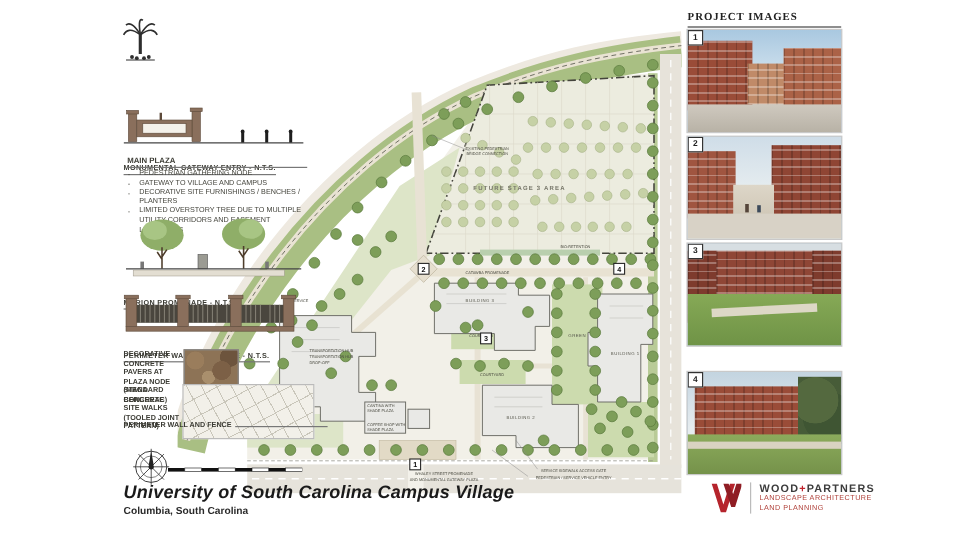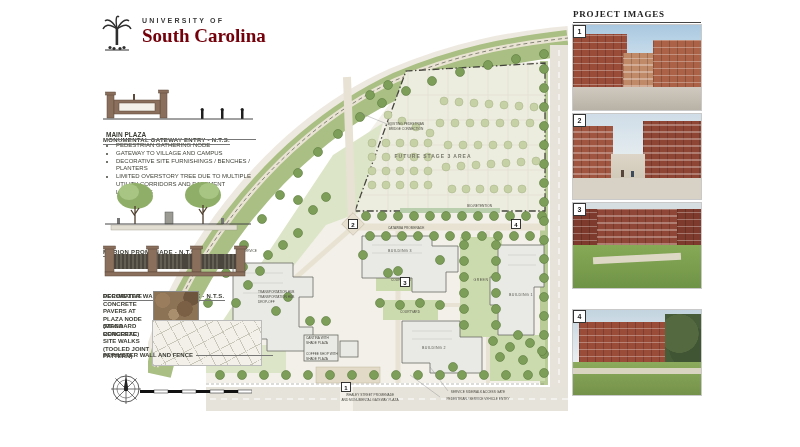--- a/index.html
+++ b/index.html
@@ -367,24 +367,20 @@
       </g>
       <rect x="15.6" y="17" width="2.6" height="16" fill="#2e2e2e"></rect>
       <g fill="#2e2e2e">
         <circle cx="10" cy="35.5" r="1.6"></circle>
           <circle cx="14" cy="36.5" r="1.6"></circle>
         <circle cx="20" cy="36.5" r="1.6"></circle>
           <circle cx="24" cy="35.5" r="1.6"></circle>
       </g>
       <path d="M5,38 H29" stroke="#2e2e2e" stroke-width="1"></path>
     </svg>
-    <div id="usc-word">
-      <div class="l1">UNIVERSITY OF</div>
-      <div class="l2">South Carolina</div>
-    </div>
   </div>
 
   <div id="gateway-wrap" class="abs">
     <svg width="150" height="38" viewBox="0 0 150 38">
       <g fill="#8a6f5c" stroke="#5d4a3a" stroke-width=".5">
         <rect x="4" y="8" width="7" height="24"></rect>
           <rect x="2.5" y="6" width="10" height="3"></rect>
         <rect x="57" y="6" width="7" height="26"></rect>
           <rect x="55.5" y="4" width="10" height="3"></rect>
         <rect x="11" y="14" width="46" height="14"></rect>
@@ -481,20 +477,24 @@
         <rect x="14" y="2" width="14" height="3" fill="#fff" stroke="#111" stroke-width=".5"></rect>
       <rect x="28" y="2" width="14" height="3" fill="#111"></rect>
         <rect x="42" y="2" width="14" height="3" fill="#fff" stroke="#111" stroke-width=".5"></rect>
       <rect x="56" y="2" width="14" height="3" fill="#111"></rect>
         <rect x="70" y="2" width="14" height="3" fill="#fff" stroke="#111" stroke-width=".5"></rect>
       <rect x="84" y="2" width="14" height="3" fill="#111"></rect>
         <rect x="98" y="2" width="14" height="3" fill="#fff" stroke="#111" stroke-width=".5"></rect>
     </g>
   </svg>
 
+  <div id="titleblock" class="abs">
+    <div class="t">University of South Carolina Campus Village</div>
+    <div class="s">Columbia, South Carolina</div>
+  </div>
 
   <div id="project-images-head" class="abs">PROJECT IMAGES</div>
 
   <div class="photo" style="top:25px">
     <div style="inset:0;background:linear-gradient(#a9c8e0,#e2edf4 65%)"></div>
     <div class="bldg" style="left:0;top:9px;width:54px;height:58px"></div>
     <div class="bldg" style="left:50px;top:28px;width:32px;height:34px;background-color:#c08a68"></div>
     <div class="bldg" style="left:80px;top:15px;width:48px;height:50px;background-color:#ab6247"></div>
     <div style="left:0;top:62px;width:128px;height:23px;background:linear-gradient(#cfc9bf,#b8b2a6)"></div>
     <div class="badge" style="left:0;top:0">1</div>
@@ -523,14 +523,29 @@
 
   <div class="photo" style="top:310px">
     <div style="inset:0;background:linear-gradient(#c3d4e0,#e6ecef 55%)"></div>
     <div class="bldg" style="left:6px;top:12px;width:88px;height:42px"></div>
     <div style="left:92px;top:4px;width:36px;height:56px;background:radial-gradient(circle at 40% 35%,#54693f 0 45%,transparent 46%),radial-gradient(circle at 70% 60%,#3f5533 0 50%,transparent 51%),#475c38"></div>
     <div style="left:0;top:52px;width:128px;height:33px;background:linear-gradient(#8cab5c,#75924a)"></div>
     <div style="left:0;top:58px;width:128px;height:6px;background:#d9d3c2"></div>
     <div class="badge" style="left:0;top:0">4</div>
   </div>
 
+  <div id="firm" class="abs">
+    <svg width="26" height="26" viewBox="0 0 24 24">
+      <path d="M1,1 L8,23 L12,23 L19,1 L15,1 L10,17 L5,1 Z" fill="#b5242c"></path>
+      <path d="M10,1 L16,19 L19,19 L24,3 L24,1 L20,1 L17.5,9 L14,1 Z" fill="#8f1d24"></path>
+    </svg>
+    <div class="names">
+      <div class="nm">
+        <span>WOOD</span><span class="plus">+</span><span>PARTNERS</span>
+      </div>
+      <div class="tag">
+        <div>LANDSCAPE ARCHITECTURE</div>
+        <div>LAND PLANNING</div>
+      </div>
+    </div>
+  </div>
 
 </div>
 
 </body></html>

